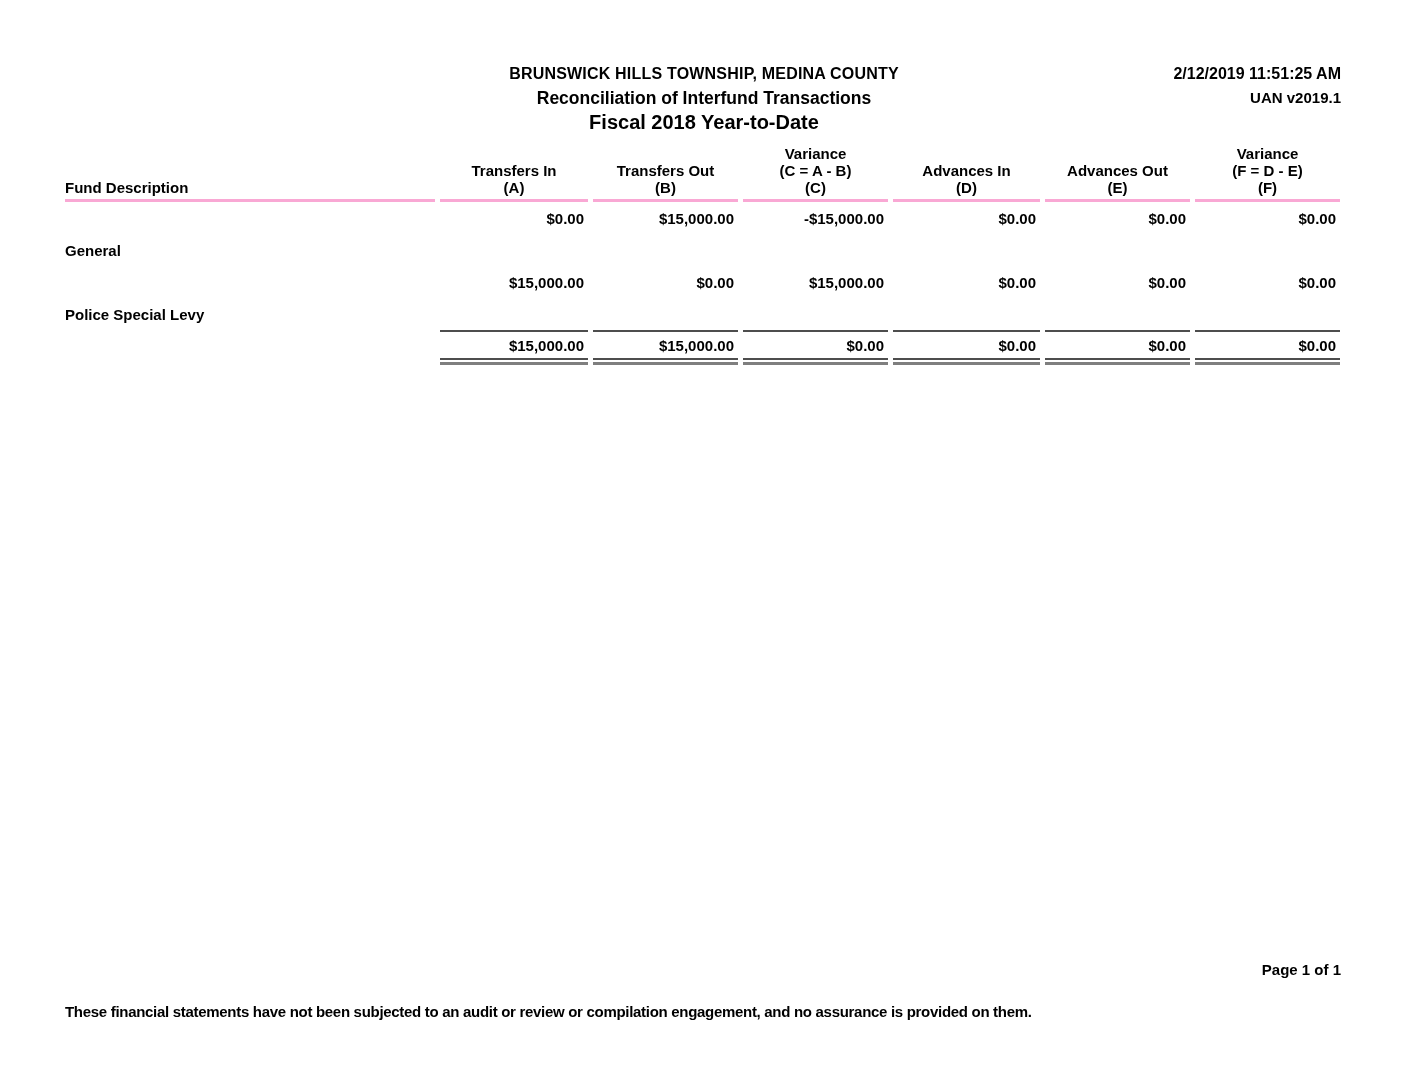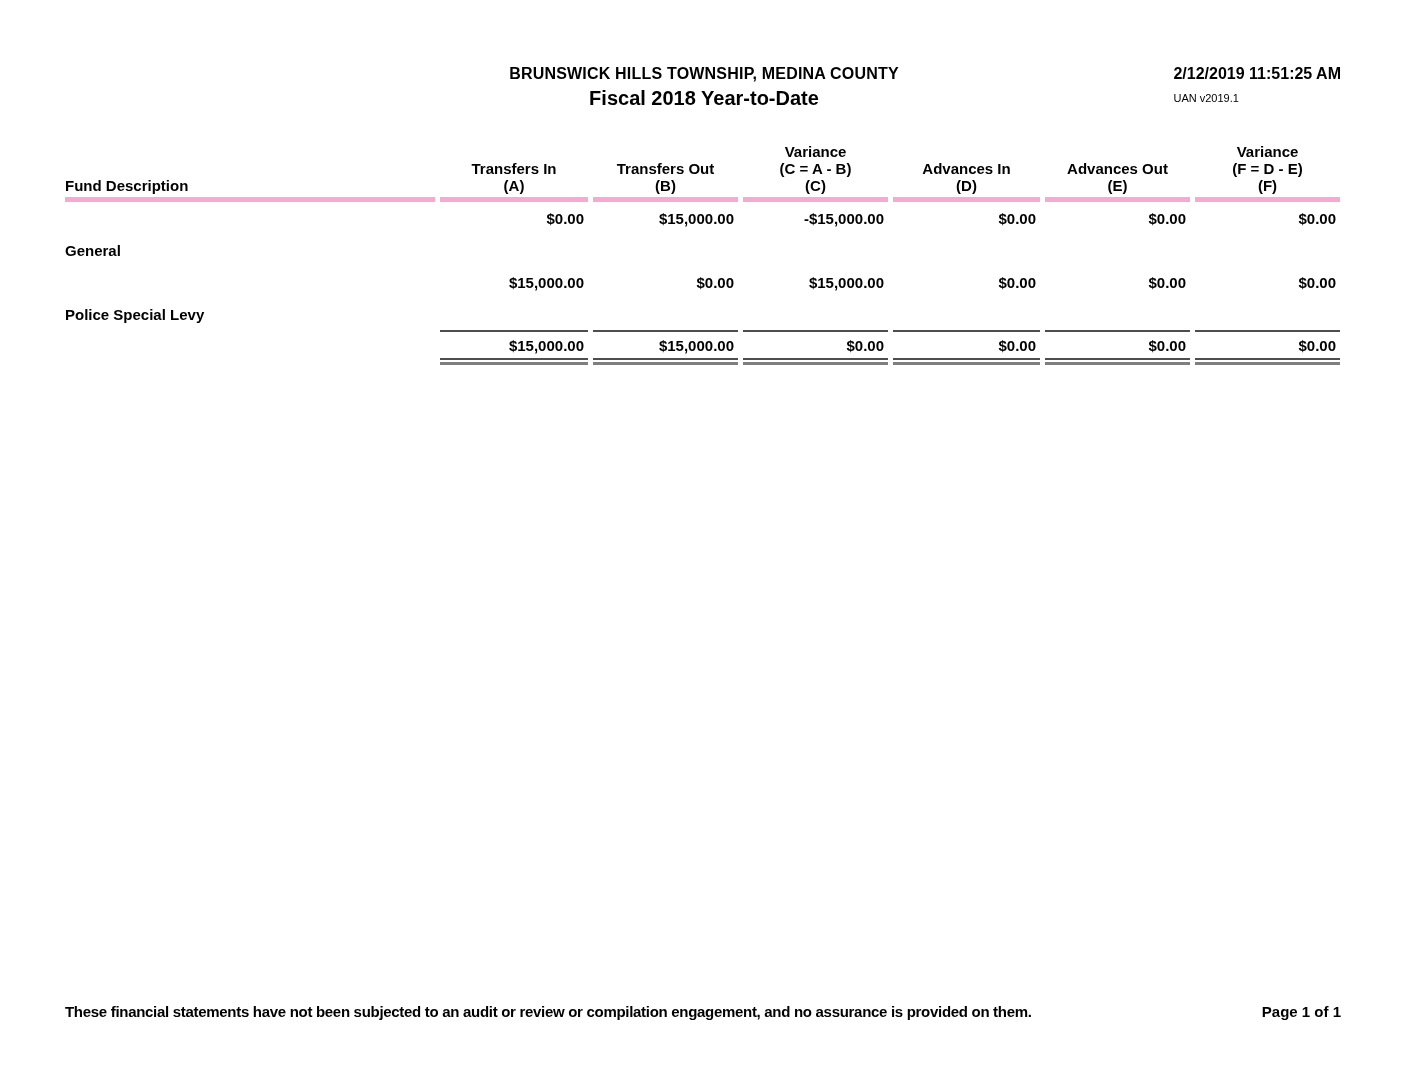--- a/index.html
+++ b/index.html
@@ -21,38 +21,38 @@
   .report-header {
     position: absolute; top: 62px; left: 0; width: 100%;
     text-align: center;
   }
   .org-line   { font-size: 16px;   font-weight: bold; line-height: 24px; letter-spacing: 0.2px; }
   .title-line { font-size: 17.5px; font-weight: bold; line-height: 24px; }
   .period-line{ font-size: 20px;   font-weight: bold; line-height: 24px; }
 
   .header-right {
     position: absolute; top: 62px; right: 67px;
-    text-align: left;
+    text-align: right;
   }
   .datetime-line { font-size: 16px; font-weight: bold; line-height: 24px; }
-  .version-line  { font-size: 11px; font-weight: normal; line-height: 24px; }
+  .version-line  { font-size: 15px; font-weight: bold; line-height: 24px; }
 
   
   .report-table {
     position: absolute; left: 65px; top: 139px;
     width: 1276px;
     display: grid;
     grid-template-columns: 370px 148px 145px 145px 147px 145px 145px;
     column-gap: 5px;
   }
   .th {
     display: flex; flex-direction: column;
     justify-content: flex-end; align-items: center;
     height: 63px;
-    border-bottom: 5px solid #f9a8d4;
+    border-bottom: 3px solid #f9a8d4;
     padding-bottom: 3px;
     font-size: 15px; font-weight: bold; line-height: 17px;
     text-align: center;
   }
   .th.fund-col { align-items: flex-start; text-align: right; }
   .td {
     font-size: 15px; font-weight: bold; line-height: 17px;
     text-align: right;
     padding: 8px 4px 7px 0;
   }
@@ -67,31 +67,32 @@
   .empty-cell { border: none; }
   .rule2-cell { height: 5px; border-bottom: 3px solid #7f7f7f; }
 
   
   .footer-left {
     position: absolute; left: 65px; top: 1003px;
     font-size: 15px; font-weight: bold; letter-spacing: -0.3px;
     white-space: nowrap;
   }
   .footer-right {
-    position: absolute; right: 67px; top: 1003px;
+    position: absolute; right: 67px; top: 961px;
     font-size: 15px; font-weight: bold;
   }
 </style>
 </head>
 <body>
 
 <div class="page">
 
   <div class="report-header">
     <div class="org-line">BRUNSWICK HILLS TOWNSHIP, MEDINA COUNTY</div>
+    <div class="title-line">Reconciliation of Interfund Transactions</div>
     <div class="period-line">Fiscal 2018 Year-to-Date</div>
   </div>
 
   <div class="header-right">
     <div class="datetime-line">2/12/2019 11:51:25 AM</div>
     <div class="version-line">UAN v2019.1</div>
   </div>
 
   <div class="report-table">
 

